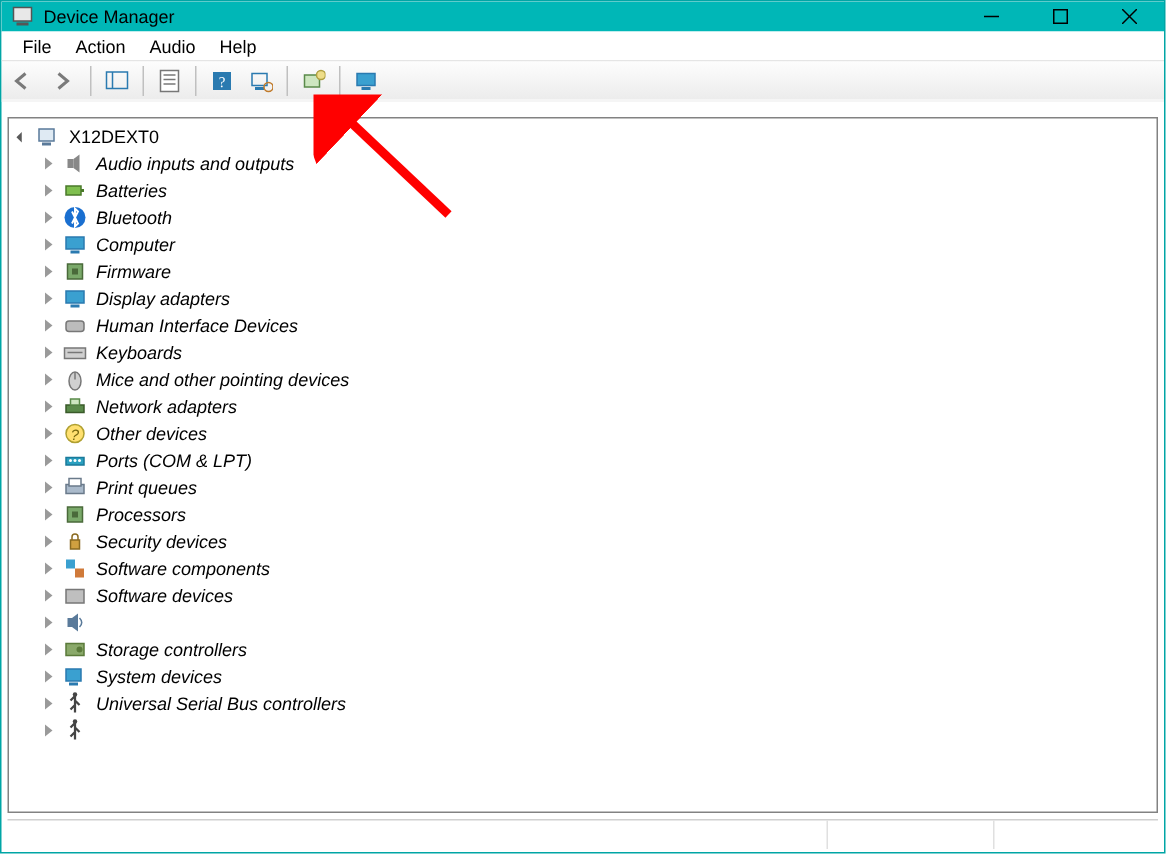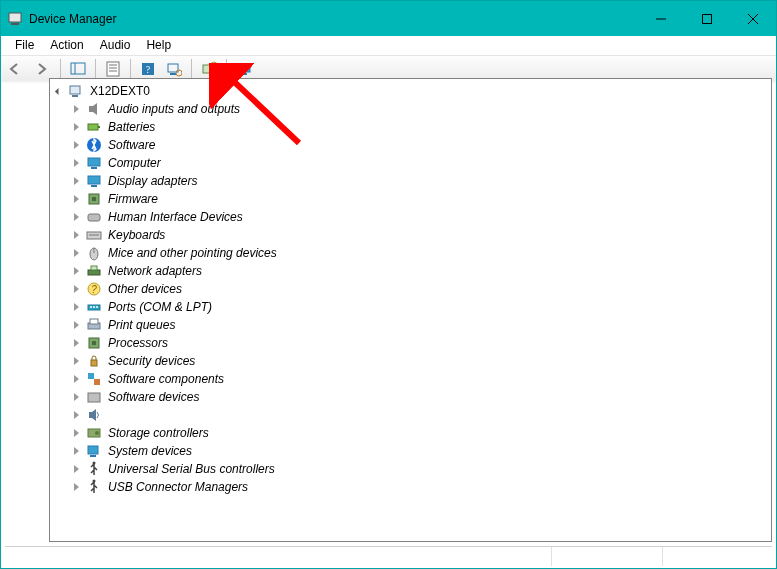--- a/index.html
+++ b/index.html
@@ -8,21 +8,21 @@
     font-size: 12px;
     background: #fff;
     width: 777px;
     height: 569px;
     overflow: hidden;
     position: relative;
     border: 1px solid #00a5a5;
   }
   
   .titlebar {
-    height: 35px;
+    height: 20px;
     background: #00b7b7;
     display: flex;
     align-items: center;
     padding-left: 6px;
     color: #000;
   }
   .titlebar .title-icon { width: 16px; height: 16px; margin-right: 6px; }
   .titlebar .title-text { flex: 0 0 auto; font-size: 12px; }
   .titlebar .spacer { flex: 1; }
   .win-btn {
@@ -31,20 +31,21 @@
     display: flex;
     align-items: center;
     justify-content: center;
     color: #000;
   }
   .win-btn svg { stroke: #000; }
   
   .menubar {
     height: 20px;
     display: flex;
+    align-items: center;
     padding: 0 6px;
     background: #fff;
     border-bottom: 1px solid #e5e5e5;
   }
   .menubar span {
     padding: 2px 8px;
     font-size: 12px;
   }
   
   .toolbar {
@@ -72,21 +73,20 @@
   .tool-sep { width:1px; height:20px; background:#c0c0c0; margin:0 3px;}
   
   .content {
     position: absolute;
     top: 77px;
     left: 4px; right: 4px; bottom: 26px;
     border: 1px solid #828282;
     background:#fff;
     overflow:auto;
     padding-top:3px;
-    margin-left:44px;
   }
   .tree { list-style:none; padding-left: 2px; }
   .node { display:flex; align-items:center; height:18px; gap:4px; white-space:nowrap;}
   .exp {
     width:12px; height:12px; display:flex; align-items:center; justify-content:center;
     color:#6a6a6a; font-size:10px;
   }
   .exp.expanded::before{
     content:""; display:block; width:0;height:0;
     border-left:5px solid #595959;
@@ -247,51 +247,51 @@
               <span class="nlabel">Batteries</span>
             </div>
           </li>
           <li>
             <div class="node">
               <span class="exp collapsed"></span>
               <span class="nicon"><svg width="16" height="16">
                   <circle cx="8" cy="8" r="7" fill="#1a6fd0"></circle>
                   <path d="M6 4 L10 12 L8 14 L8 2 L10 4 L6 12" fill="none" stroke="#fff" stroke-width="1.3"></path>
                 </svg></span>
-              <span class="nlabel">Software</span>
+              <span class="nlabel">Bluetooth</span>
             </div>
           </li>
           <li>
             <div class="node">
               <span class="exp collapsed"></span>
               <span class="nicon"><svg width="16" height="16">
                   <rect x="2" y="3" width="12" height="8" fill="#3aa0d0" stroke="#2a7ab0"></rect>
                   <rect x="5" y="12" width="6" height="2" fill="#2a7ab0"></rect>
                 </svg></span>
               <span class="nlabel">Computer</span>
             </div>
           </li>
           <li>
             <div class="node">
               <span class="exp collapsed"></span>
               <span class="nicon"><svg width="16" height="16">
+                  <rect x="3" y="3" width="10" height="10" fill="#7aa96a" stroke="#4a6a3a"></rect>
+                  <rect x="6" y="6" width="4" height="4" fill="#4a6a3a"></rect>
+                </svg></span>
+              <span class="nlabel">Firmware</span>
+            </div>
+          </li>
+          <li>
+            <div class="node">
+              <span class="exp collapsed"></span>
+              <span class="nicon"><svg width="16" height="16">
                   <rect x="2" y="3" width="12" height="8" fill="#3aa0d0" stroke="#2a7ab0"></rect>
                   <rect x="5" y="12" width="6" height="2" fill="#2a7ab0"></rect>
                 </svg></span>
               <span class="nlabel">Display adapters</span>
-            </div>
-          </li>
-          <li>
-            <div class="node">
-              <span class="exp collapsed"></span>
-              <span class="nicon"><svg width="16" height="16">
-                  <rect x="3" y="3" width="10" height="10" fill="#7aa96a" stroke="#4a6a3a"></rect>
-                  <rect x="6" y="6" width="4" height="4" fill="#4a6a3a"></rect>
-                </svg></span>
-              <span class="nlabel">Firmware</span>
             </div>
           </li>
           <li>
             <div class="node">
               <span class="exp collapsed"></span>
               <span class="nicon"><svg width="16" height="16">
                   <rect x="2" y="5" width="12" height="7" rx="2" fill="#bcbcbc" stroke="#777"></rect>
                 </svg></span>
               <span class="nlabel">Human Interface Devices</span>
             </div>
@@ -437,21 +437,20 @@
               <span class="nlabel">Universal Serial Bus controllers</span>
             </div>
           </li>
           <li>
             <div class="node">
               <span class="exp collapsed"></span>
               <span class="nicon"><svg width="16" height="16">
                   <path d="M8 14 V3 M8 3 L5 6 M8 6 L11 9 M8 9 L5 12" fill="none" stroke="#444" stroke-width="1.5"></path>
                   <circle cx="8" cy="2" r="1.5" fill="#444"></circle>
                 </svg></span>
-              <span class="nlabel">USB Connector Managers</span>
             </div>
           </li>
         </ul>
     </li>
   </ul>
 </div>
 
 <div class="statusbar">
   <div class="cell"></div>
     <div class="cell"></div>

